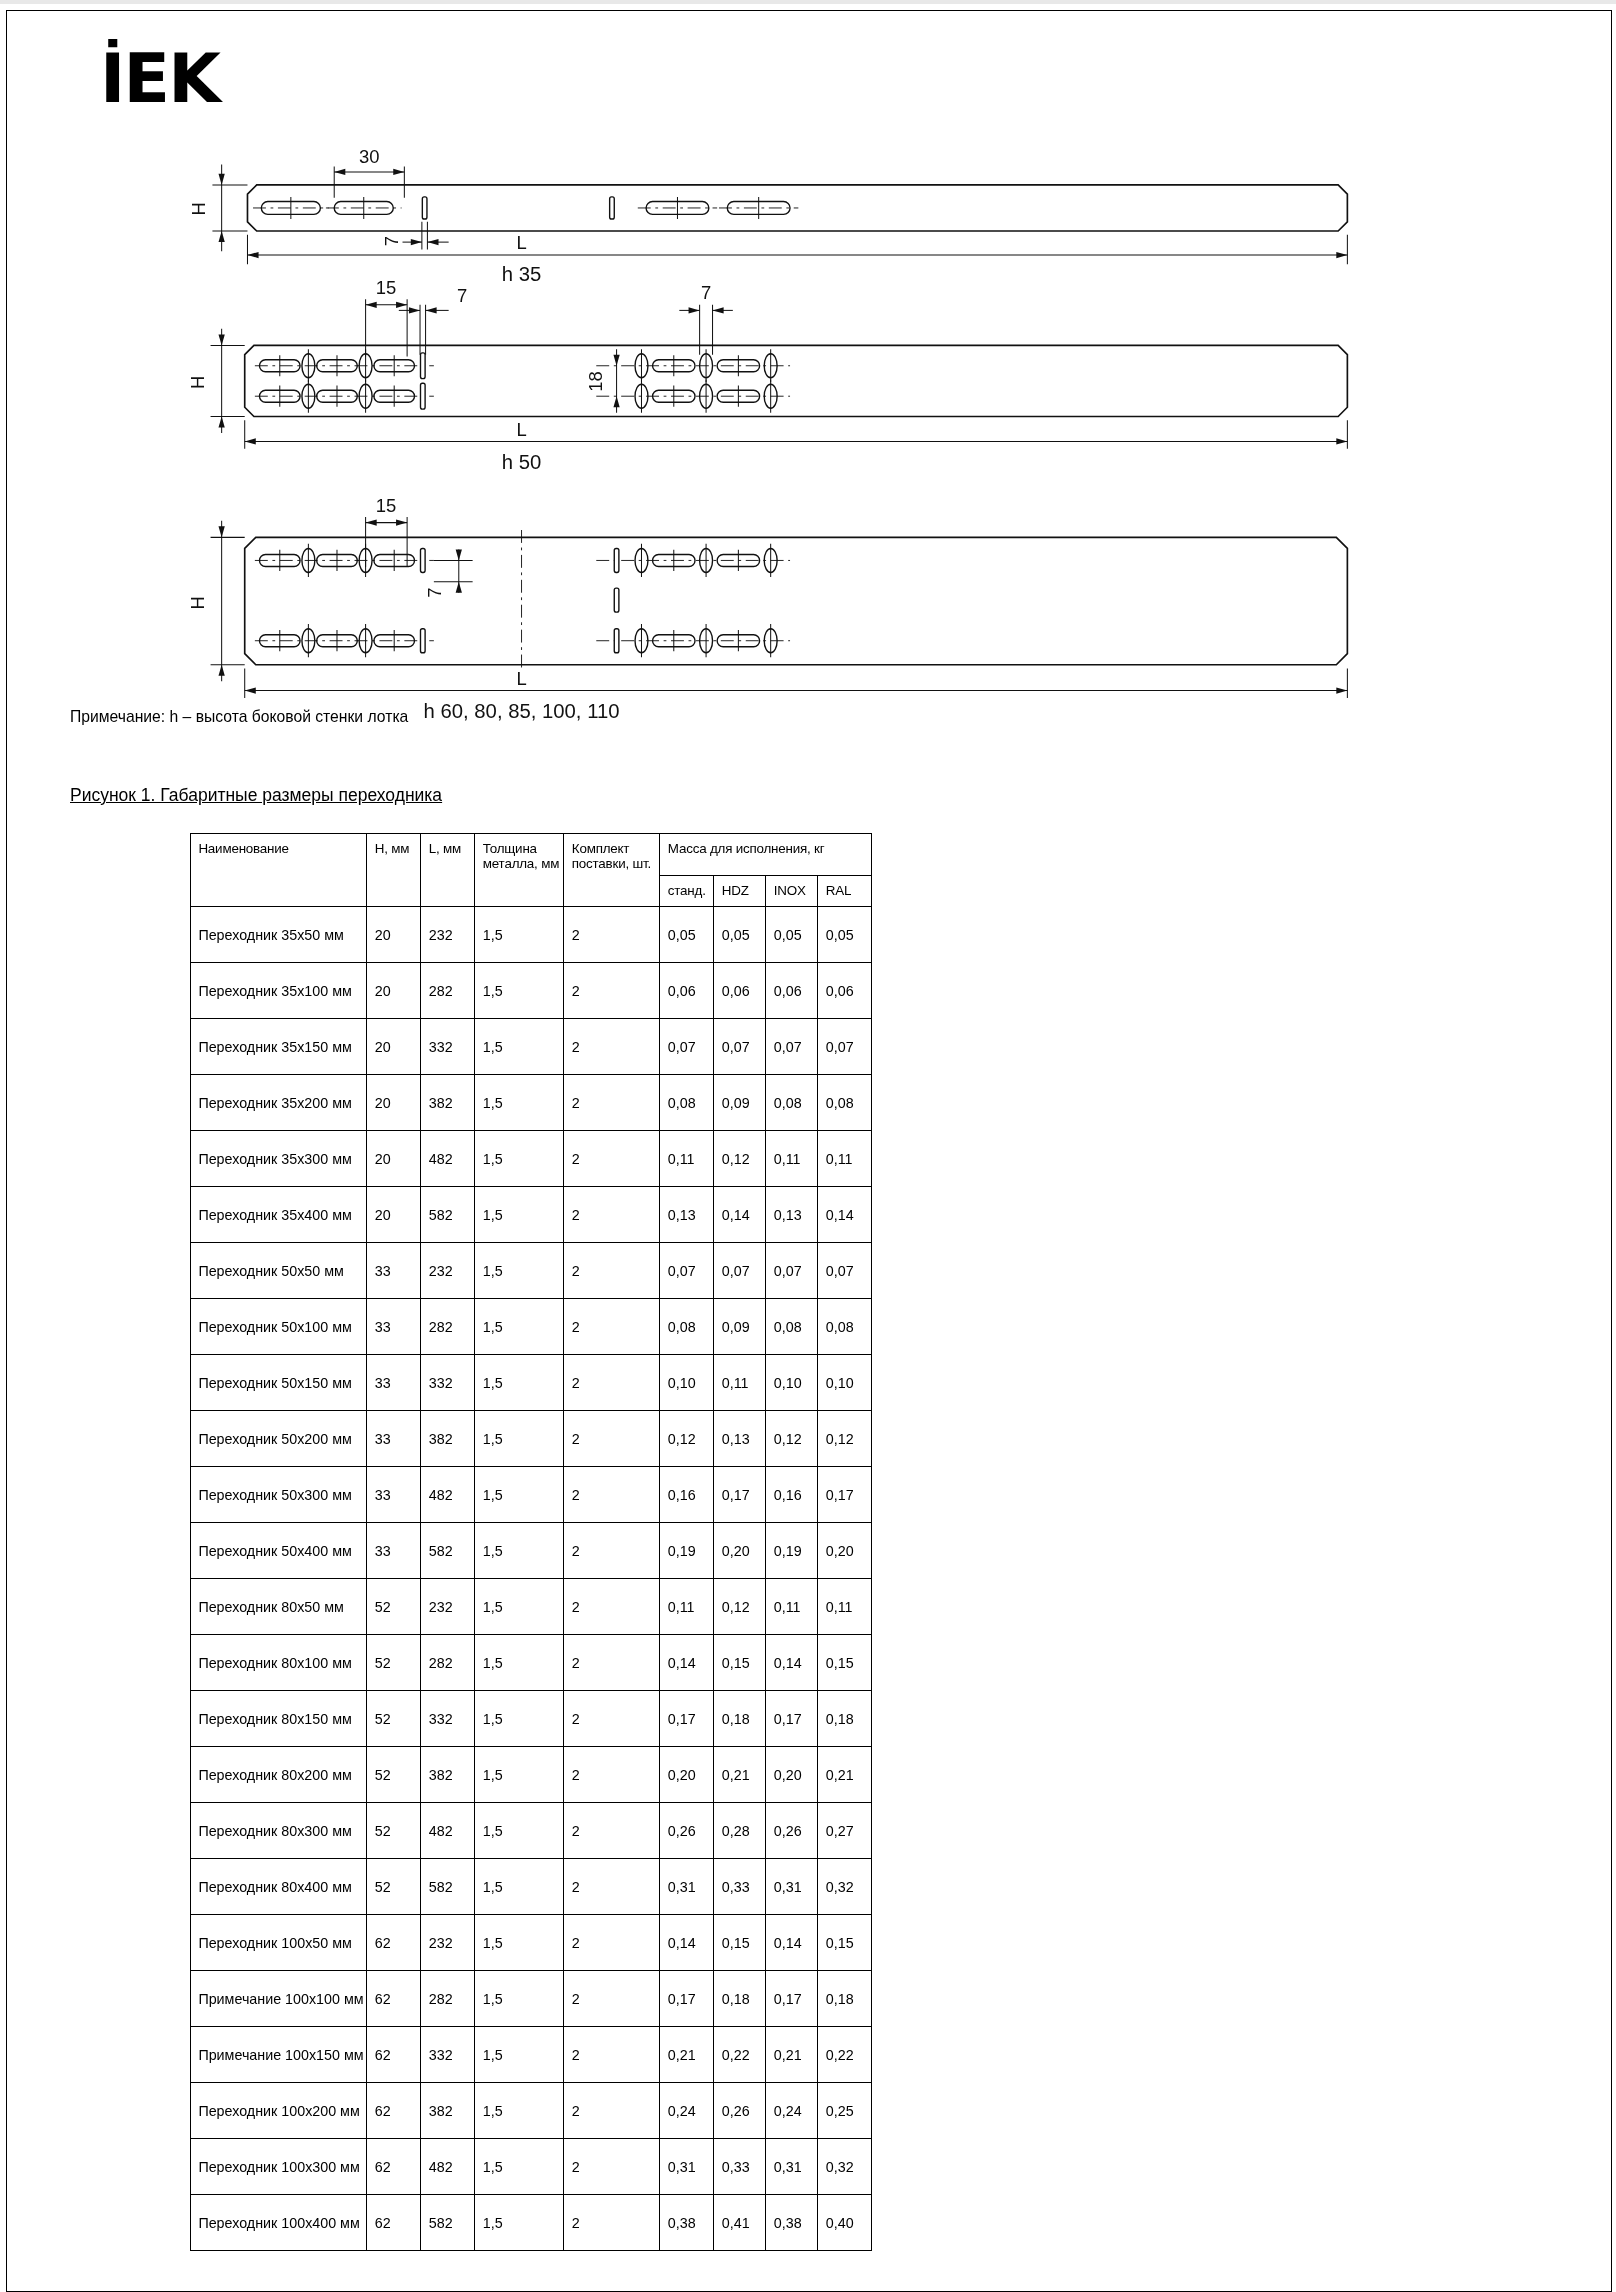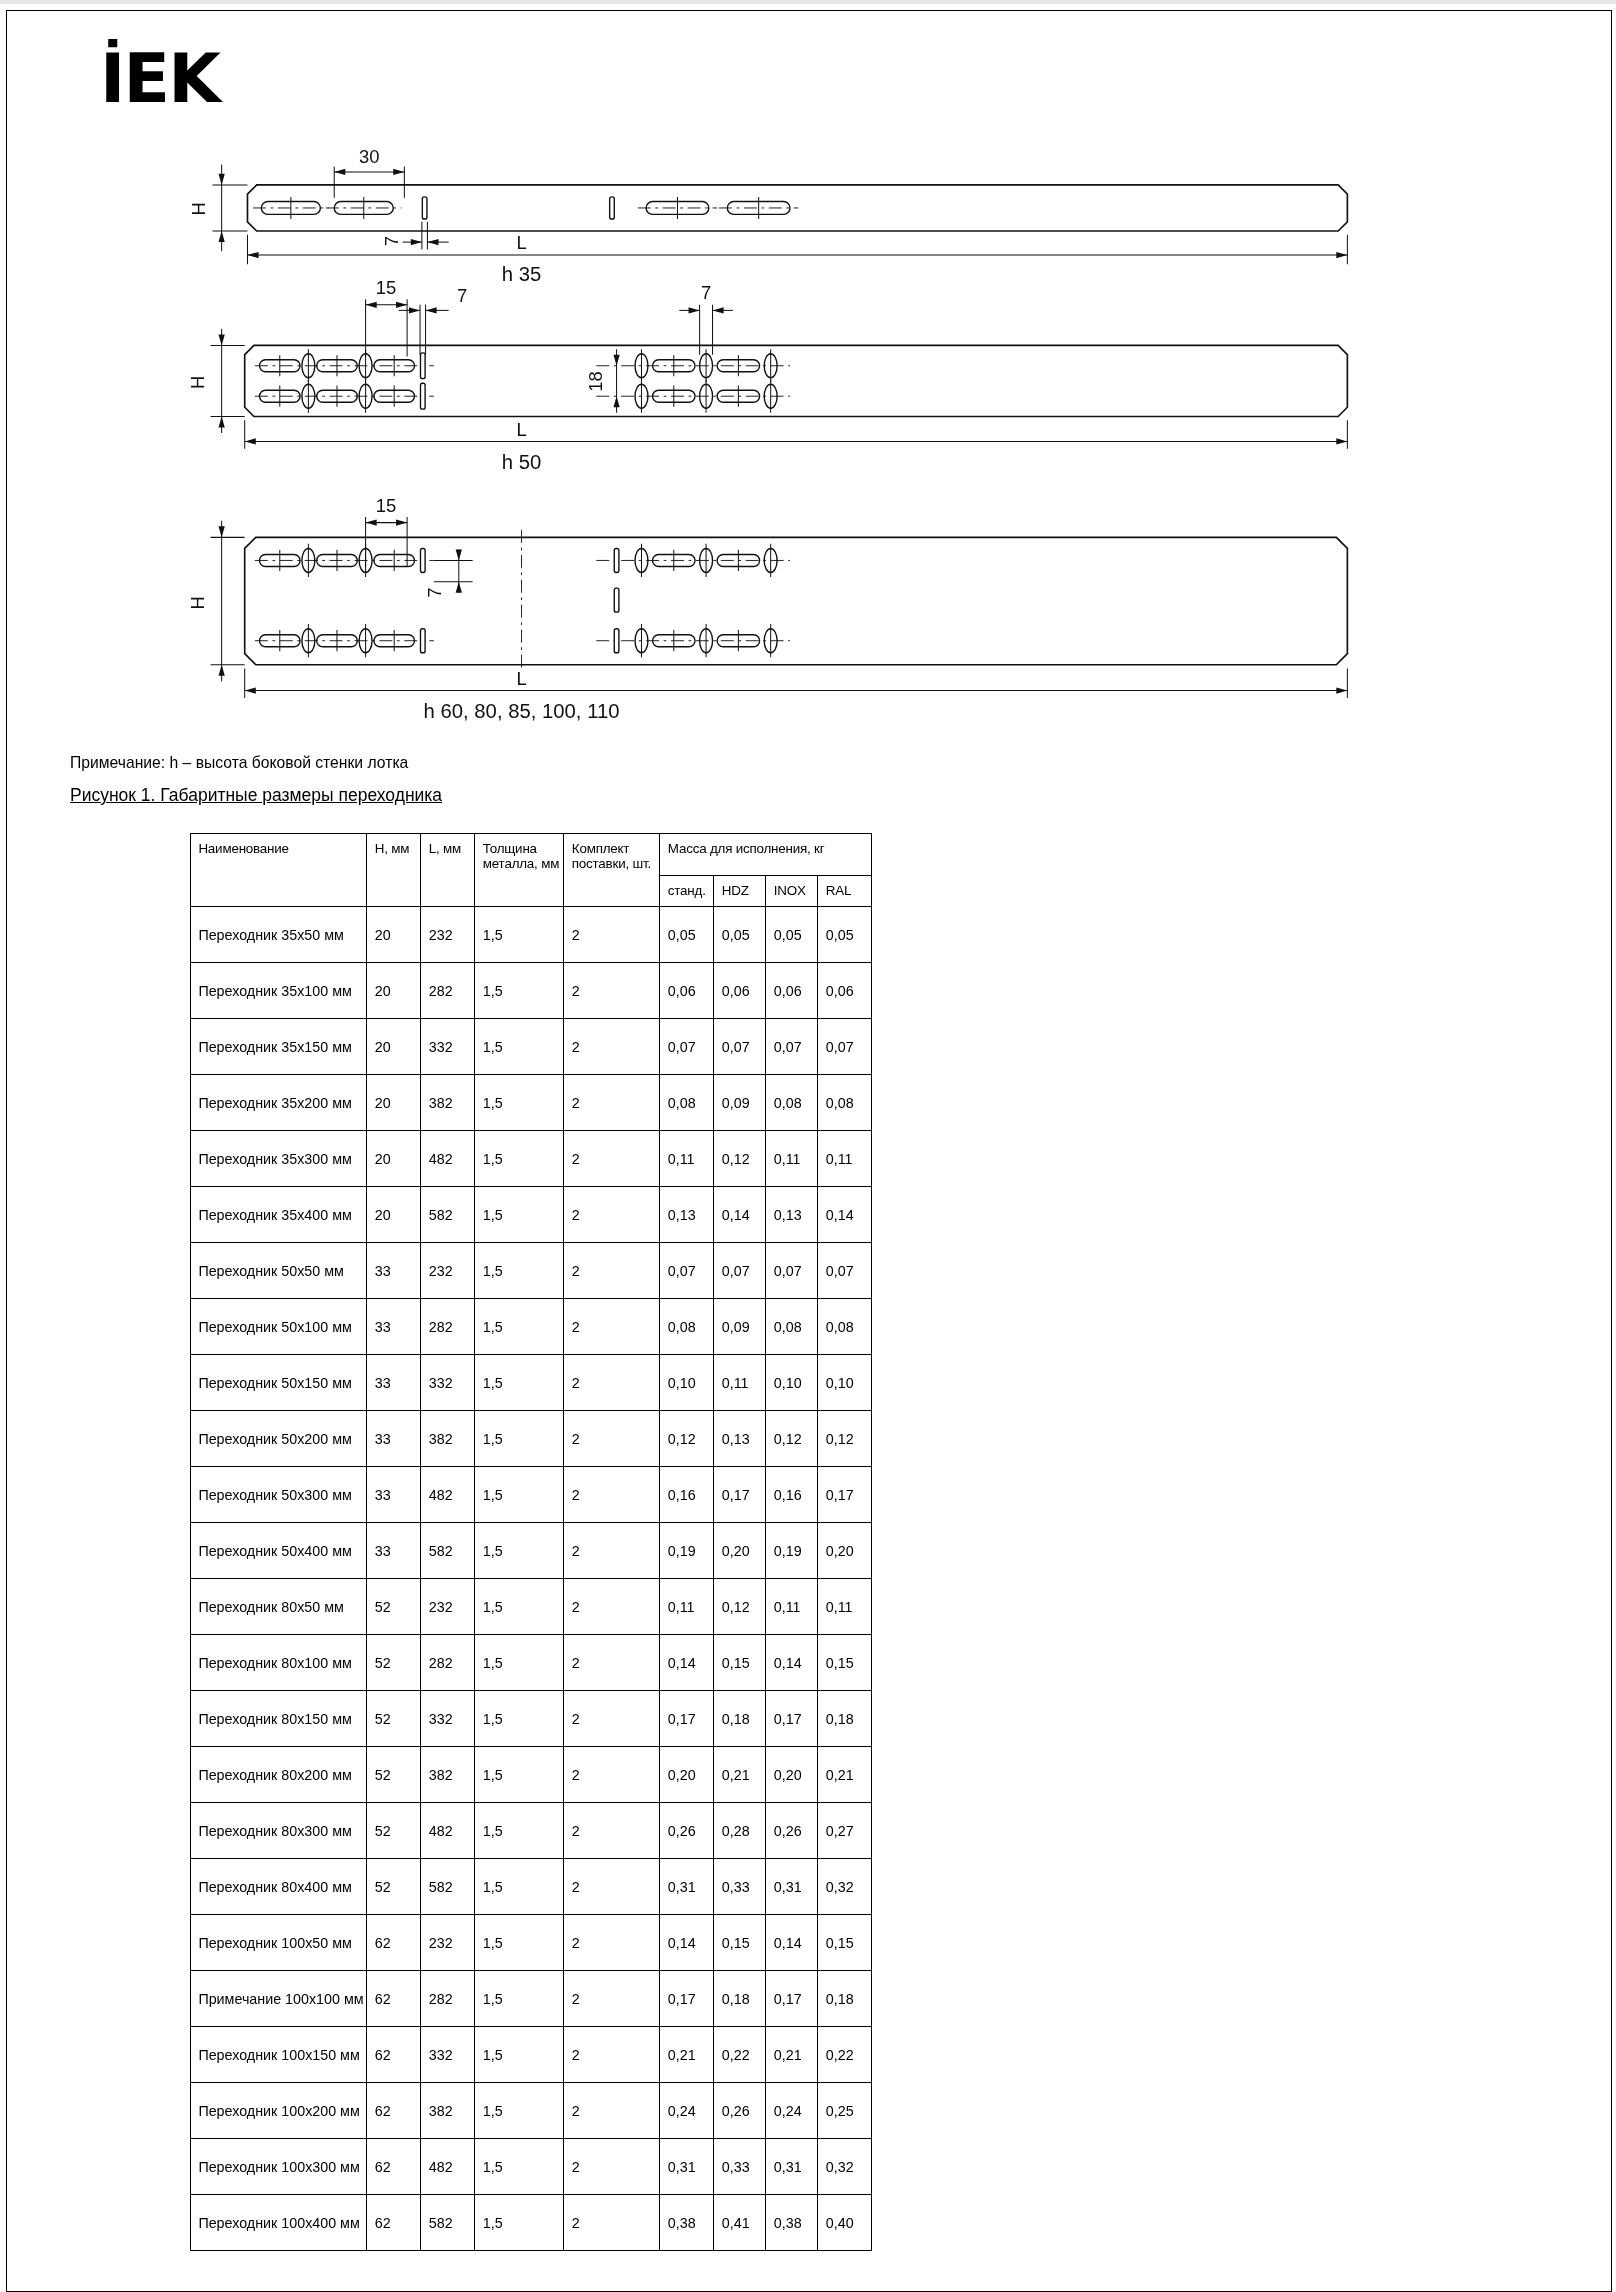--- a/index.html
+++ b/index.html
@@ -5,21 +5,21 @@
   html,body{margin:0;padding:0;background:#e8e8e8;}
   .page{
     position:relative;width:1617px;height:2293px;background:#fff;
     font-family:"Liberation Sans",sans-serif;color:#000;overflow:hidden;margin:4px auto;
   }
   .frame{position:absolute;inset:5.5px;border:1.8px solid #000;pointer-events:none;}
   .logo{
     position:absolute;left:100px;top:35px;font-size:68px;font-weight:bold;
     letter-spacing:-1.8px;font-family:"DejaVu Sans",sans-serif;color:#000;
   }
-  .note{position:absolute;left:70px;top:750px;font-size:15.7px;}
+  .note{position:absolute;left:70px;top:704px;font-size:15.7px;}
   .fig-caption{position:absolute;left:70px;top:781px;font-size:17.5px;text-decoration:underline;}
   svg.drawings{position:absolute;left:0;top:120px;}
   svg .bar{fill:#fff;stroke:#111;stroke-width:1.8;}
   svg .slot{fill:#fff;stroke:#111;stroke-width:1.5;}
   svg .ln{stroke:#111;stroke-width:1.1;fill:none;}
   svg .cl{stroke:#111;stroke-width:1;stroke-dasharray:14 5 3 5;fill:none;}
   svg .ar{fill:#111;stroke:none;}
   svg text{font-family:"Liberation Sans",sans-serif;fill:#111;}
   svg text.dim{font-size:20px;}
   svg text.cap{font-size:22px;}
@@ -507,21 +507,21 @@
           <td>62</td>
           <td>282</td>
           <td>1,5</td>
           <td>2</td>
           <td>0,17</td>
           <td>0,18</td>
           <td>0,17</td>
           <td>0,18</td>
         </tr>
         <tr>
-          <td>Переходник 100х150 мм</td>
+          <td>Примечание 100х150 мм</td>
           <td>62</td>
           <td>332</td>
           <td>1,5</td>
           <td>2</td>
           <td>0,21</td>
           <td>0,22</td>
           <td>0,21</td>
           <td>0,22</td>
         </tr>
         <tr>

